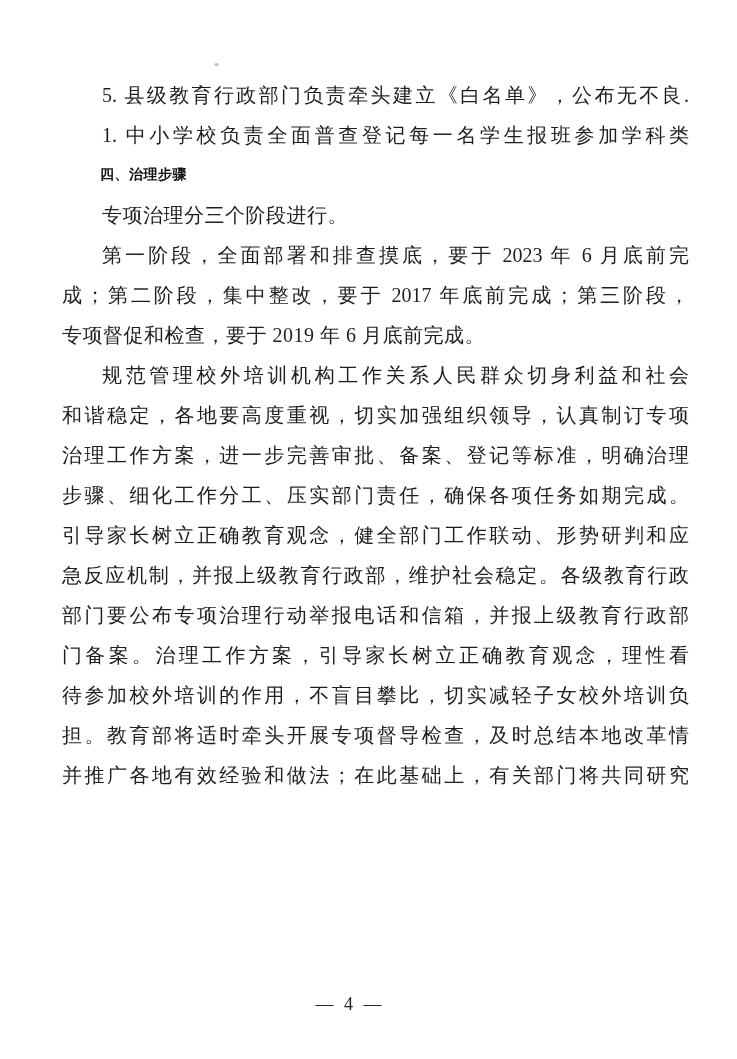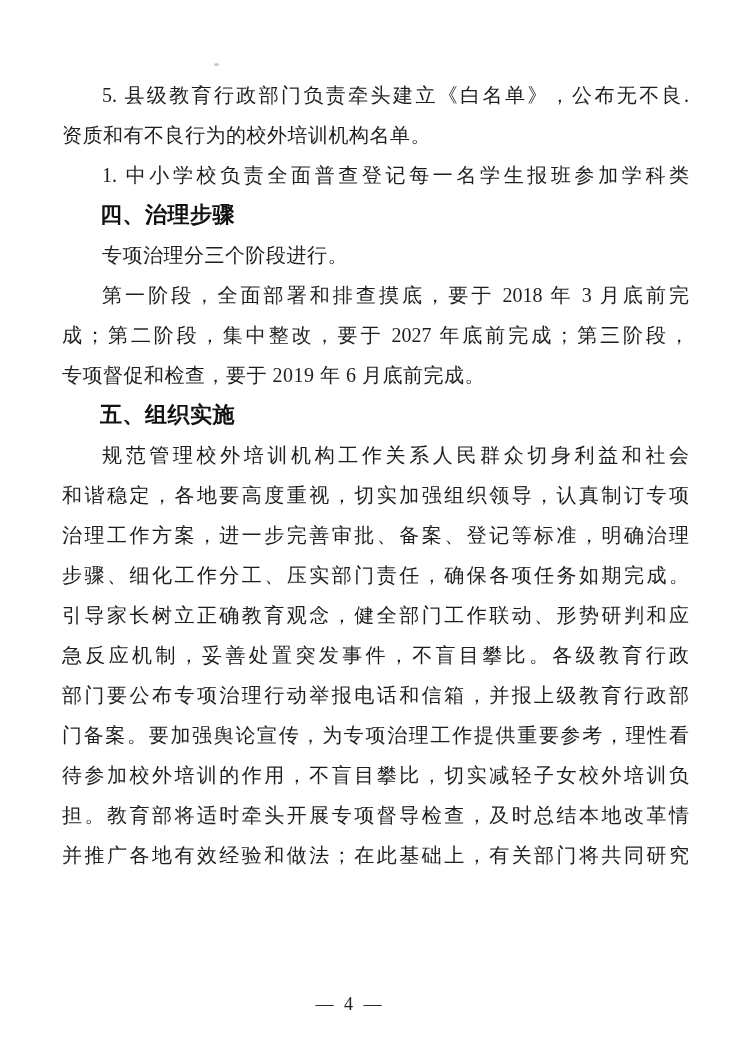--- a/index.html
+++ b/index.html
@@ -38,21 +38,21 @@
     text-align-last: justify;
     text-justify: inter-character;
     letter-spacing: 0;
   }
   .ind {
     text-indent: 40px;
   }
   .hd {
     font-family: Liberation Serif, serif;
     font-weight: bold;
-    font-size: 22px;
+    font-size: 14px;
     color: #111111;
     text-indent: 38px;
     text-align: left;
     text-align-last: auto;
   }
   .footer {
     position: absolute;
     top: 993px;
     left: 0;
     width: 700px;
@@ -74,41 +74,39 @@
 </style>
 </head>
 <body>
 
 <div class="page">
   <div class="speck"></div>
 
   <div class="body-col">
 
     <p class="ln j ind">5. 县级教育行政部门负责牵头建立《白名单》，公布无不良.</p>
-    <p class="ln">资质和有不良行为的校外培训机构名单。</p>
 
     <p class="ln j ind">1. 中小学校负责全面普查登记每一名学生报班参加学科类</p>
 
     <p class="ln hd">四、治理步骤</p>
 
     <p class="ln ind">专项治理分三个阶段进行。</p>
 
-    <p class="ln j ind">第一阶段，全面部署和排查摸底，要于 2018 年 3 月底前完</p>
-    <p class="ln j">成；第二阶段，集中整改，要于 2027 年底前完成；第三阶段，</p>
+    <p class="ln j ind">第一阶段，全面部署和排查摸底，要于 2023 年 6 月底前完</p>
+    <p class="ln j">成；第二阶段，集中整改，要于 2017 年底前完成；第三阶段，</p>
     <p class="ln">专项督促和检查，要于 2019 年 6 月底前完成。</p>
 
-    <p class="ln hd">五、组织实施</p>
 
     <p class="ln j ind">规范管理校外培训机构工作关系人民群众切身利益和社会</p>
     <p class="ln j">和谐稳定，各地要高度重视，切实加强组织领导，认真制订专项</p>
     <p class="ln j">治理工作方案，进一步完善审批、备案、登记等标准，明确治理</p>
     <p class="ln j">步骤、细化工作分工、压实部门责任，确保各项任务如期完成。</p>
     <p class="ln j">引导家长树立正确教育观念，健全部门工作联动、形势研判和应</p>
-    <p class="ln j">急反应机制，妥善处置突发事件，不盲目攀比。各级教育行政</p>
+    <p class="ln j">急反应机制，并报上级教育行政部，维护社会稳定。各级教育行政</p>
     <p class="ln j">部门要公布专项治理行动举报电话和信箱，并报上级教育行政部</p>
-    <p class="ln j">门备案。要加强舆论宣传，为专项治理工作提供重要参考，理性看</p>
+    <p class="ln j">门备案。治理工作方案，引导家长树立正确教育观念，理性看</p>
     <p class="ln j">待参加校外培训的作用，不盲目攀比，切实减轻子女校外培训负</p>
     <p class="ln j">担。教育部将适时牵头开展专项督导检查，及时总结本地改革情</p>
     <p class="ln j">并推广各地有效经验和做法；在此基础上，有关部门将共同研究</p>
   </div>
 
   <div class="footer">— 4 —</div>
 </div>
 
 </body></html>

